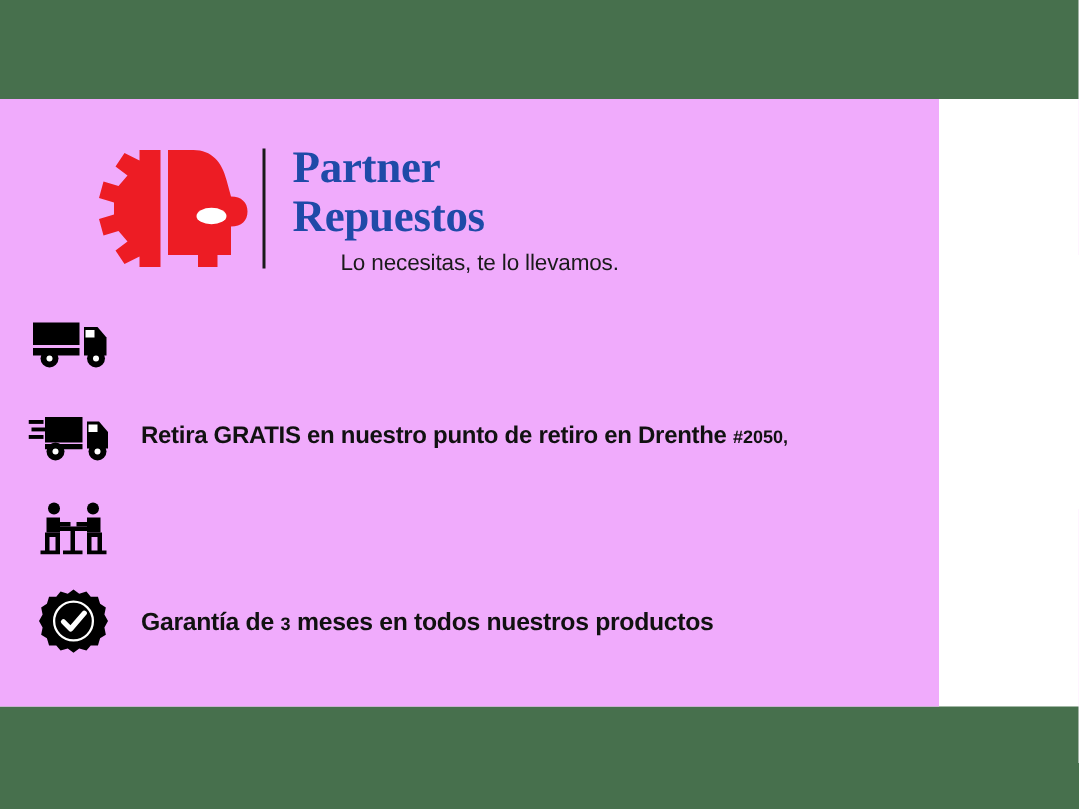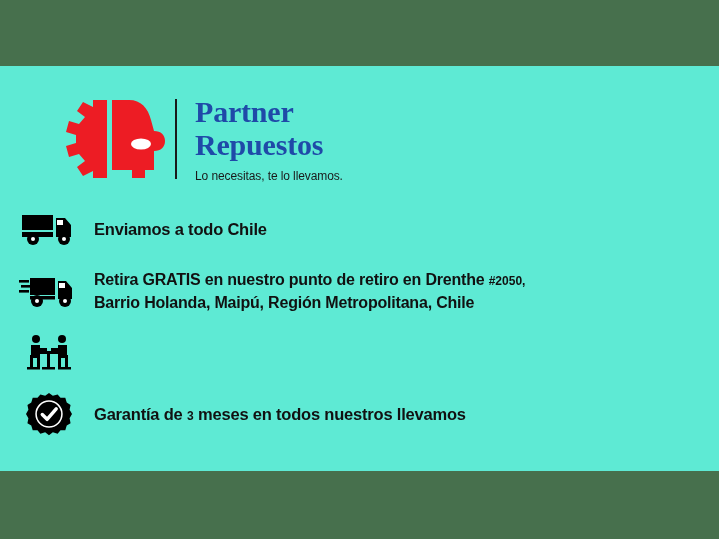--- a/index.html
+++ b/index.html
@@ -25,23 +25,23 @@
     width: 719px;
     background: #47704d;
   }
   .band-top { top: 0; height: 66px; }
   .band-bottom { top: 471px; height: 68px; }
 
   .content {
     position: absolute;
     left: 0;
     top: 66px;
-    width: 719px;
+    width: 626px;
     height: 405px;
-    background: #5eead4;
+    background: #f0abfc;
   }
 
   
   .logo-block {
     position: absolute;
     left: 55px;
     top: 28px;
     display: flex;
     align-items: center;
   }
@@ -68,24 +68,25 @@
     font-weight: bold;
     color: #1f4aa8;
     font-size: 30px;
     line-height: 33px;
     letter-spacing: -0.2px;
   }
   .brand-tagline {
     font-family: "Liberation Sans", sans-serif;
     font-weight: normal;
     color: #1a1a1a;
-    font-size: 12px;
+    font-size: 15px;
     line-height: 16px;
     margin-top: 7px;
     letter-spacing: -0.1px;
+    margin-left: 32px;
   }
 
   
   .features {
     position: absolute;
     left: 0;
     top: 140px;
     width: 719px;
   }
   .feature-row {
@@ -168,21 +169,20 @@
               <rect x="1" y="21" width="31" height="5"></rect>
               <path d="M35 7 L44 7 L50 14 L50 26 L35 26 Z"></path>
               <rect x="36" y="9" width="6" height="5" fill="#ffffff"></rect>
               <circle cx="12" cy="28" r="6"></circle>
               <circle cx="43" cy="28" r="6"></circle>
               <circle cx="12" cy="28" r="2" fill="#ffffff"></circle>
               <circle cx="43" cy="28" r="2" fill="#ffffff"></circle>
             </g>
           </svg>
         </span>
-        <span class="feature-text">Enviamos a todo Chile</span>
       </div>
 
       <div class="feature-row row-2">
         <span class="feature-icon">
           <svg viewBox="0 0 60 36" width="60" height="36" aria-hidden="true">
             <g fill="#000000">
               <rect x="0" y="7" width="10" height="2.6"></rect>
               <rect x="2" y="12" width="9" height="2.6"></rect>
               <rect x="0" y="17" width="10" height="2.6"></rect>
               <path d="M11 5 L36 5 L36 22 L11 22 Z"></path>
@@ -191,21 +191,20 @@
               <rect x="40" y="10" width="6" height="5" fill="#ffffff"></rect>
               <circle cx="18" cy="28" r="6"></circle>
               <circle cx="46" cy="28" r="6"></circle>
               <circle cx="18" cy="28" r="2" fill="#ffffff"></circle>
               <circle cx="46" cy="28" r="2" fill="#ffffff"></circle>
             </g>
           </svg>
         </span>
         <span class="feature-text">
           <span>Retira GRATIS en nuestro punto de retiro en Drenthe </span><span class="small-num">#2050,</span><br>
-          <span>Barrio Holanda, Maipú, Región Metropolitana, Chile</span>
         </span>
       </div>
 
       <div class="feature-row row-3">
         <span class="feature-icon">
           <svg viewBox="0 0 52 40" width="52" height="40" aria-hidden="true">
             <g fill="#000000">
 
               <circle cx="13" cy="6" r="4"></circle>
               <path d="M8 12 L17 12 L17 22 L8 22 Z"></path>
@@ -240,19 +239,19 @@
                        L45.5 27.5 L46.5 32.5 L42.5 35 L41 40 L36 40 L33 43.5 L28 42 L24 45
                        L20 42 L15 43.5 L12 40 L7 40 L5.5 35 L1.5 32.5 L2.5 27.5 L0 23
                        L2.5 18.5 L1.5 13.5 L5.5 11 L7 6 L12 6 L15 2.5 L20 4 Z"></path>
             </g>
             <circle cx="24" cy="23" r="15.5" fill="#000000"></circle>
             <circle cx="24" cy="23" r="13.5" fill="none" stroke="#ffffff" stroke-width="1.6"></circle>
             <path d="M17 23.5 L22 28.5 L31.5 17.5" fill="none" stroke="#ffffff" stroke-width="3.6" stroke-linecap="round" stroke-linejoin="round"></path>
           </svg>
         </span>
         <span class="feature-text">
-          <span>Garantía de </span><span class="small-num">3</span><span> meses en todos nuestros llevamos</span>
+          <span>Garantía de </span><span class="small-num">3</span><span> meses en todos nuestros productos</span>
         </span>
       </div>
 
     </div>
   </div>
 </div>
 
 </body></html>

